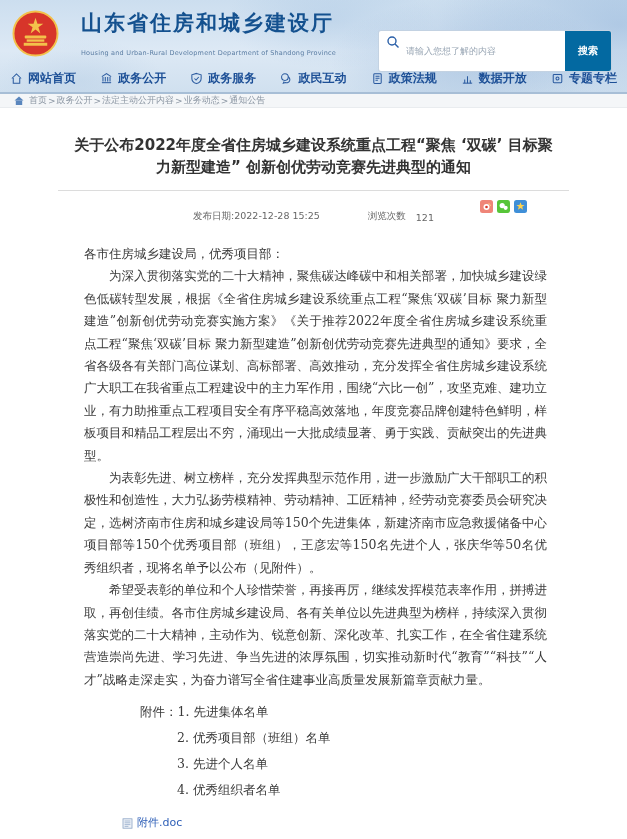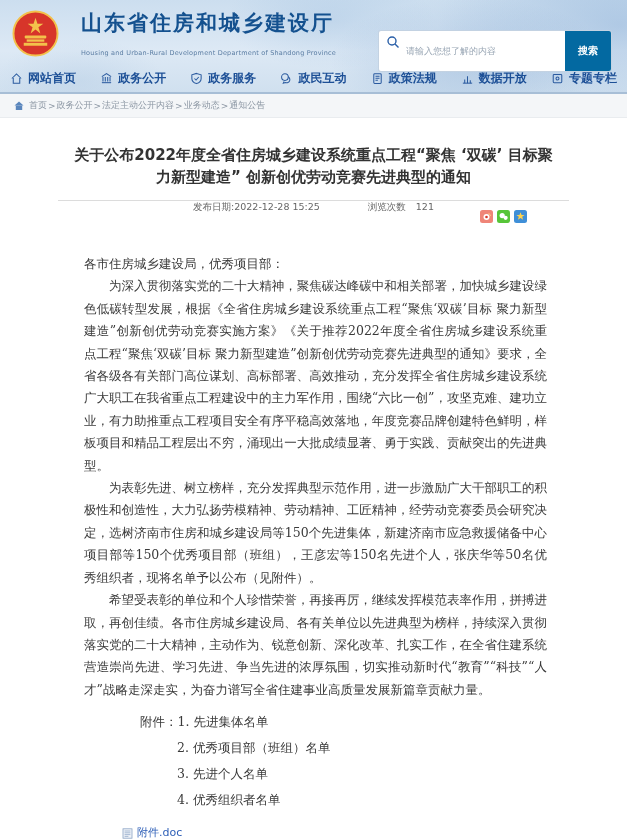--- a/index.html
+++ b/index.html
@@ -27,29 +27,29 @@
   .search { position:absolute; right:16px; top:31px; width:232px; height:40px; background:#fff; display:flex; align-items:stretch; border-radius:2px; overflow:hidden; box-shadow:0 0 0 1px #c3d2e2; }
   .search .mag { position:absolute; left:7px; top:4px; }
   .search input { flex:1; border:none; outline:none; font-size:9px; color:#444; padding-left:27px; background:transparent; }
   .search input::placeholder { color:#9aa7b5; }
   .search button { width:46px; border:none; background:#0369a1; color:#fff; font-size:10px; font-weight:bold; cursor:pointer; }
   
   .nav { height:25px; display:flex; align-items:center; justify-content:space-between; padding:0 10px 2px 10px; }
   .nav-item { display:flex; align-items:center; gap:5px; color:#1c4f96; font-size:12px; font-weight:bold; cursor:pointer; white-space:nowrap; }
   .nav-item svg { display:block; }
   
-  .breadcrumb { height:24px; background:#f4f6f8; border-bottom:1px solid #e9ecef; display:flex; align-items:center; padding:0 14px; font-size:9px; color:#8b96a3; }
+  .breadcrumb { height:14px; background:#f4f6f8; border-bottom:1px solid #e9ecef; display:flex; align-items:center; padding:0 14px; font-size:9px; color:#8b96a3; }
   .breadcrumb .crumb { cursor:pointer; }
   .breadcrumb .sep { margin:0 1px; }
   .breadcrumb svg { margin-right:5px; }
   
   .article { background:#fff; }
   .article-title { width:490px; margin:26px auto 12px; text-align:center; font-size:15px; font-weight:bold; color:#333; line-height:22px; font-family:"DejaVu Sans","Liberation Sans",sans-serif; }
   .divider { border-top:1px solid #dcdcdc; margin:0 58px; }
-  .meta { position:relative; height:32px; display:flex; align-items:flex-start; justify-content:center; gap:10px; font-size:9.5px; color:#666; }
+  .meta { position:relative; height:32px; display:flex; align-items:flex-end; justify-content:center; gap:10px; font-size:9.5px; color:#666; }
   .meta .gap { width:28px; }
   .share { position:absolute; right:100px; top:9px; display:flex; gap:4px; }
   .share span { display:inline-flex; cursor:pointer; }
   
   .body-text { padding:20px 80px 0 84px; font-family:"DejaVu Serif","Liberation Serif",serif; font-size:12.5px; color:#3a3a3a; line-height:22.4px; text-align:justify; }
   .body-text p.para { text-indent:2em; }
   
   .attachments { margin-top:8px; line-height:26px; }
   .att-line1 { padding-left:56px; }
   .att-item { padding-left:93px; }

